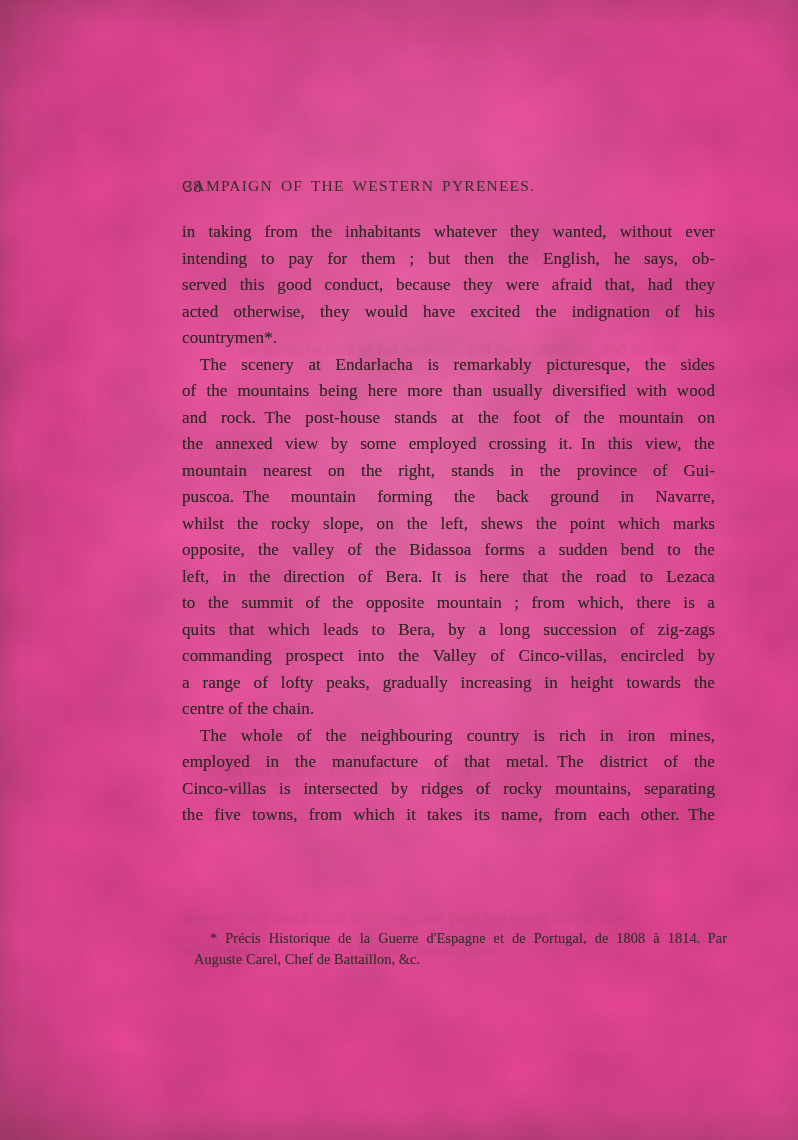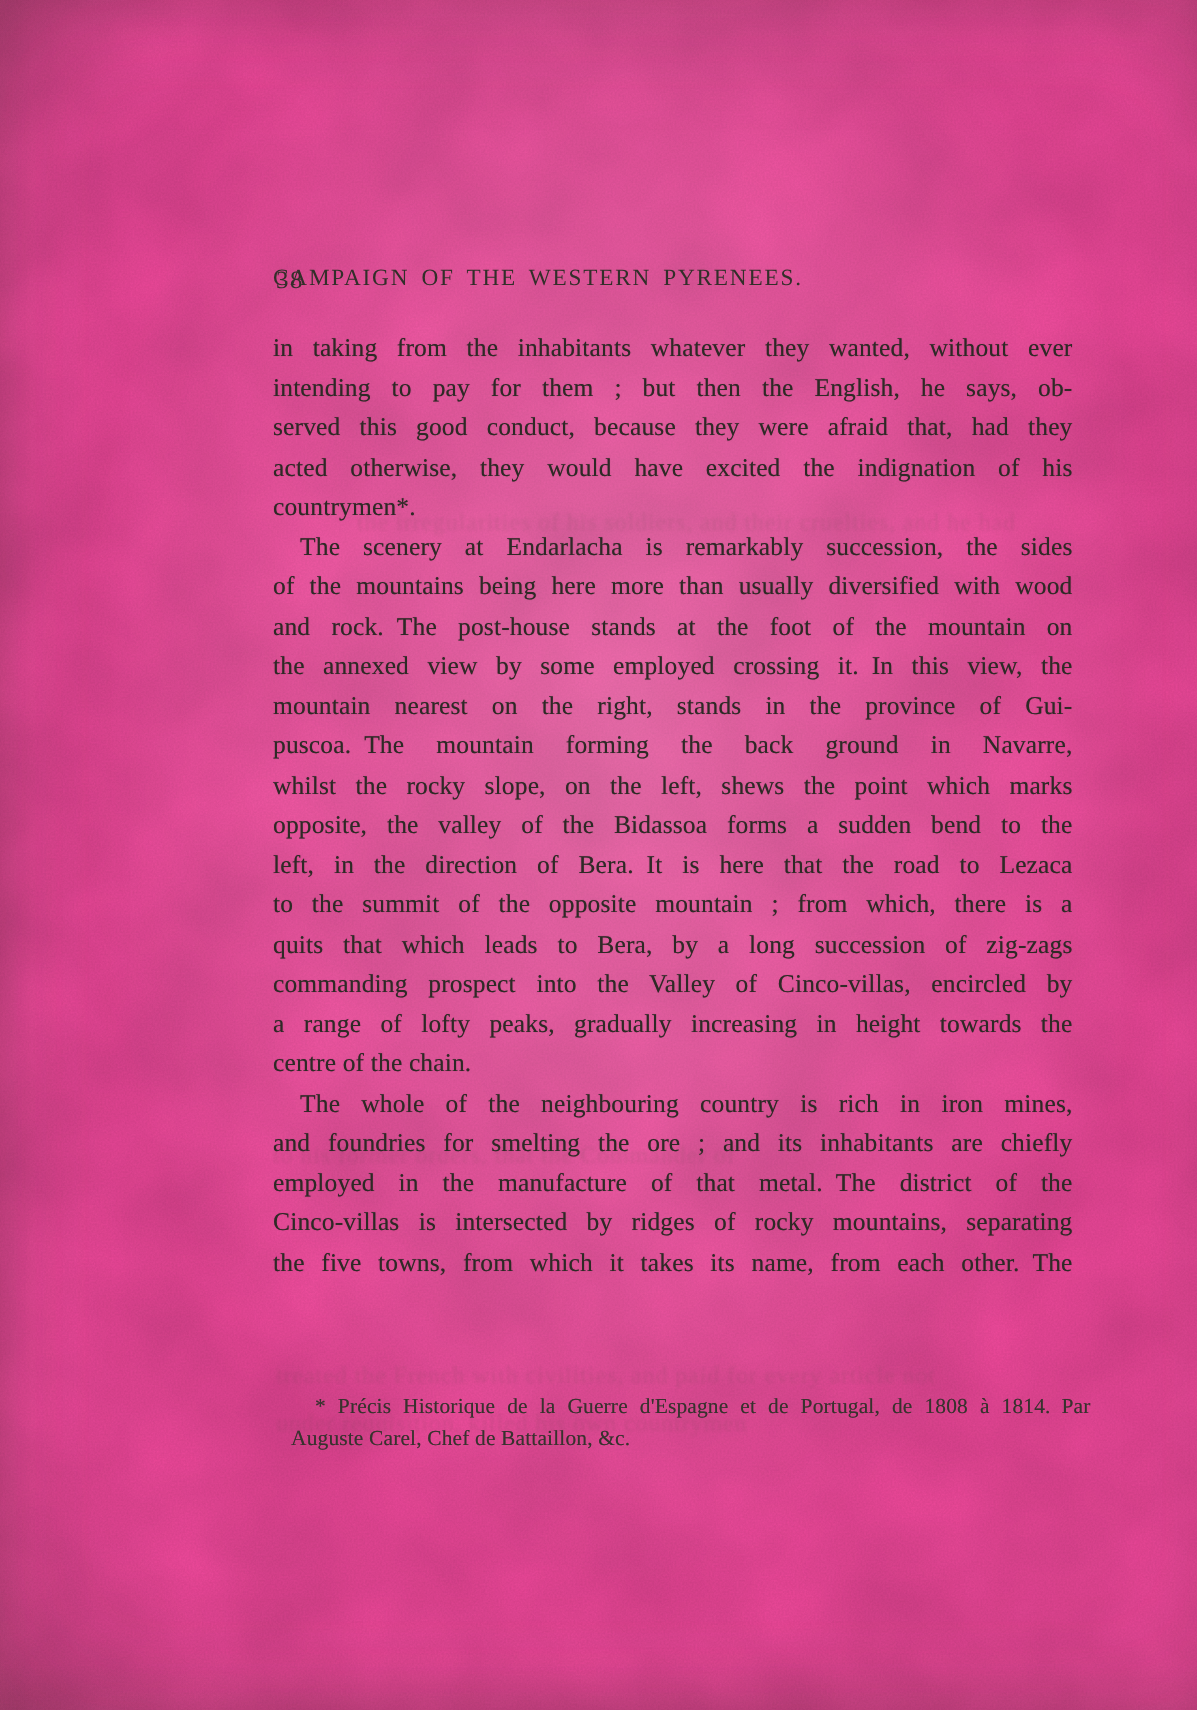--- a/index.html
+++ b/index.html
@@ -128,36 +128,35 @@
     <span class="pagenum">38</span>
     <div class="running-title">CAMPAIGN OF THE WESTERN PYRENEES.</div>
   </header>
 
   <main class="text-block" id="text-block">
       <div class="line">in taking from the inhabitants whatever they wanted, without ever</div>
       <div class="line">intending to pay for them ; but then the English, he says, ob-</div>
       <div class="line">served this good conduct, because they were afraid that, had they</div>
       <div class="line">acted otherwise, they would have excited the indignation of his</div>
       <div class="line endpara">countrymen*.</div>
-      <div class="line indent">The scenery at Endarlacha is remarkably succession, the sides</div>
+      <div class="line indent">The scenery at Endarlacha is remarkably picturesque, the sides</div>
       <div class="line">of the mountains being here more than usually diversified with wood</div>
       <div class="line">and rock. The post-house stands at the foot of the mountain on</div>
       <div class="line">the annexed view by some employed crossing it. In this view, the</div>
       <div class="line">mountain nearest on the right, stands in the province of Gui-</div>
       <div class="line">puscoa. The mountain forming the back ground in Navarre,</div>
       <div class="line">whilst the rocky slope, on the left, shews the point which marks</div>
       <div class="line">opposite, the valley of the Bidassoa forms a sudden bend to the</div>
       <div class="line">left, in the direction of Bera. It is here that the road to Lezaca</div>
       <div class="line">to the summit of the opposite mountain ; from which, there is a</div>
       <div class="line">quits that which leads to Bera, by a long succession of zig-zags</div>
       <div class="line">commanding prospect into the Valley of Cinco-villas, encircled by</div>
       <div class="line">a range of lofty peaks, gradually increasing in height towards the</div>
       <div class="line endpara">centre of the chain.</div>
       <div class="line indent">The whole of the neighbouring country is rich in iron mines,</div>
-      <div class="line">and foundries for smelting the ore ; and its inhabitants are chiefly</div>
       <div class="line">employed in the manufacture of that metal. The district of the</div>
       <div class="line">Cinco-villas is intersected by ridges of rocky mountains, separating</div>
       <div class="line">the five towns, from which it takes its name, from each other. The</div>
     </main>
 
   <div class="footnote-block" id="footnote-block">
       <div class="line indent">* Précis Historique de la Guerre d'Espagne et de Portugal, de 1808 à 1814. Par</div>
       <div class="line endpara">Auguste Carel, Chef de Battaillon, &amp;c.</div>
     </div>
 

